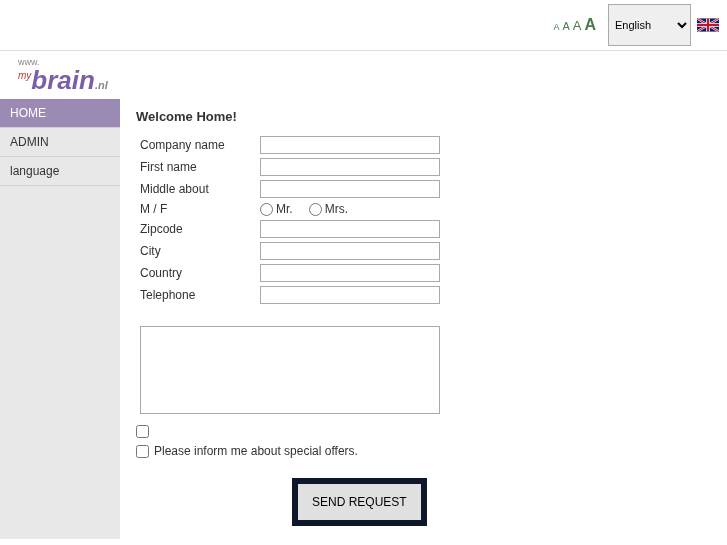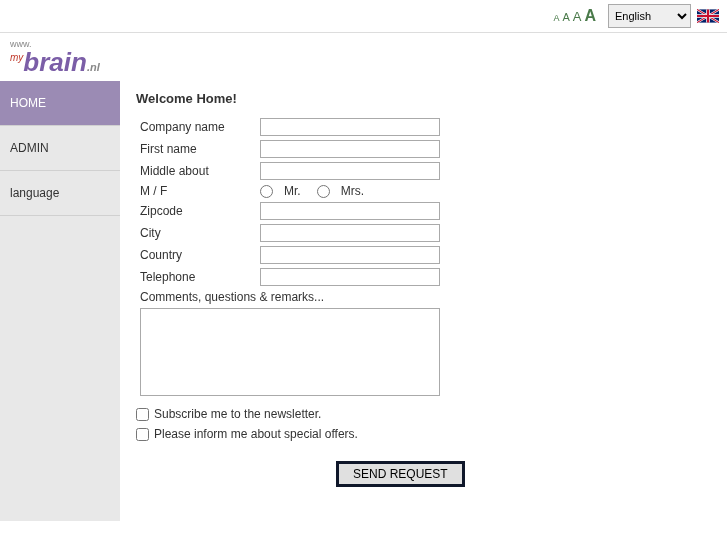--- a/index.html
+++ b/index.html
@@ -26,27 +26,27 @@
       gap: 3px;
       margin-right: 6px;
     }
     .font-size-a { color: #4a7a4a; cursor: pointer; }
     .font-size-a.s1 { font-size: 9px; }
     .font-size-a.s2 { font-size: 11px; }
     .font-size-a.s3 { font-size: 13px; }
     .font-size-a.s4 { font-size: 16px; font-weight: bold; }
     .lang-select {
       font-size: 11px;
-      padding: 4px 2px;
+      padding: 13px 2px;
       border: 1px solid #aaa;
     }
 
     
     .header {
-      padding: 6px 10px;
+      padding: 6px 18px;
       background: #fff;
       display: flex;
       align-items: center;
     }
     .logo-text {
       font-size: 26px;
       font-weight: bold;
       font-style: italic;
       color: #7b5ea7;
       line-height: 1;
@@ -67,21 +67,21 @@
       min-height: 440px;
     }
 
     
     .sidebar {
       width: 120px;
       background: #e8e8e8;
       flex-shrink: 0;
     }
     .sidebar-item {
-      padding: 15px 10px;
+      padding: 7px 10px;
       cursor: pointer;
       font-size: 12px;
       color: #333;
       border-bottom: 1px solid #d0d0d0;
     }
     .sidebar-item.active {
       background: #9b8bb4;
       color: #fff;
     }
 
@@ -120,21 +120,21 @@
       padding: 1px 3px;
     }
     .radio-group {
       display: flex;
       align-items: center;
       gap: 16px;
     }
     .radio-label {
       display: flex;
       align-items: center;
-      gap: 11px;
+      gap: 3px;
       font-size: 12px;
     }
     .required {
       color: #333;
       font-size: 10px;
       vertical-align: super;
     }
     .comments-textarea {
       width: 300px;
       height: 88px;
@@ -146,26 +146,26 @@
     }
     .checkbox-row {
       display: flex;
       align-items: center;
       gap: 5px;
       margin-top: 6px;
       font-size: 12px;
     }
     .send-btn {
       background: #e0e0e0;
-      border: 3px solid #0f172a;
-      padding: 3px 14px;
+      border: 6px solid #0f172a;
+      padding: 11px 14px;
       font-size: 12px;
       cursor: pointer;
       margin-top: 10px;
-      margin-left: 100px;
+      margin-left: 56px;
     }
 
     
     .flag-uk {
       width: 22px;
       height: 14px;
     }
   </style>
 </head>
 <body>
@@ -253,30 +253,29 @@
       <tr>
         <td>Country</td>
         <td><input class="form-input" type="text" style=""></td>
       </tr>
       <tr>
         <td>Telephone</td>
         <td><input class="form-input" type="text" style=""></td>
       </tr>
       <tr>
         <td colspan="2">
-          <span>Comments, questions &amp; remarks...</span><br>
+          <br>
           <textarea class="comments-textarea" style=""></textarea>
         </td>
       </tr>
     </tbody>
       </table>
 
     <div class="checkbox-row">
       <input type="checkbox" style="">
-      <span>Subscribe me to the newsletter.</span>
     </div>
     <div class="checkbox-row">
       <input type="checkbox" style="">
       <span>Please inform me about special offers.</span>
     </div>
 
     <div style="margin-top:10px; margin-left:100px;">
       <button class="send-btn">SEND REQUEST</button>
     </div>
   </div>

